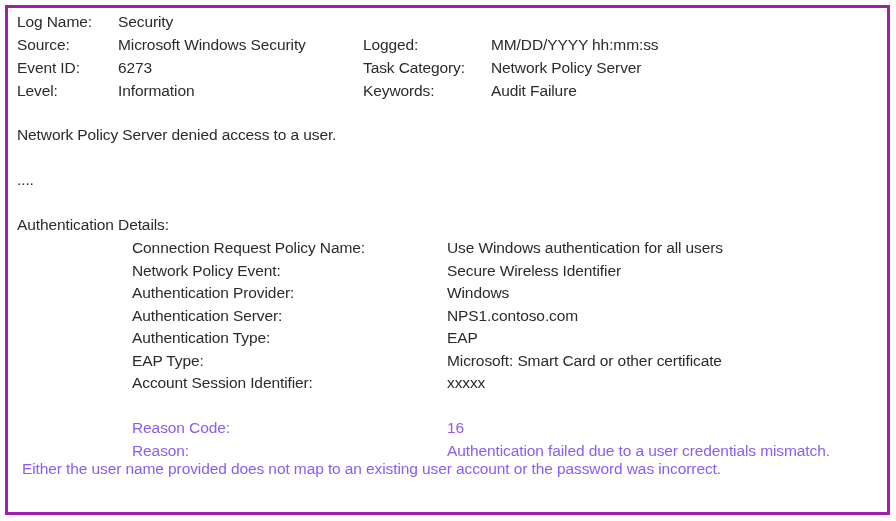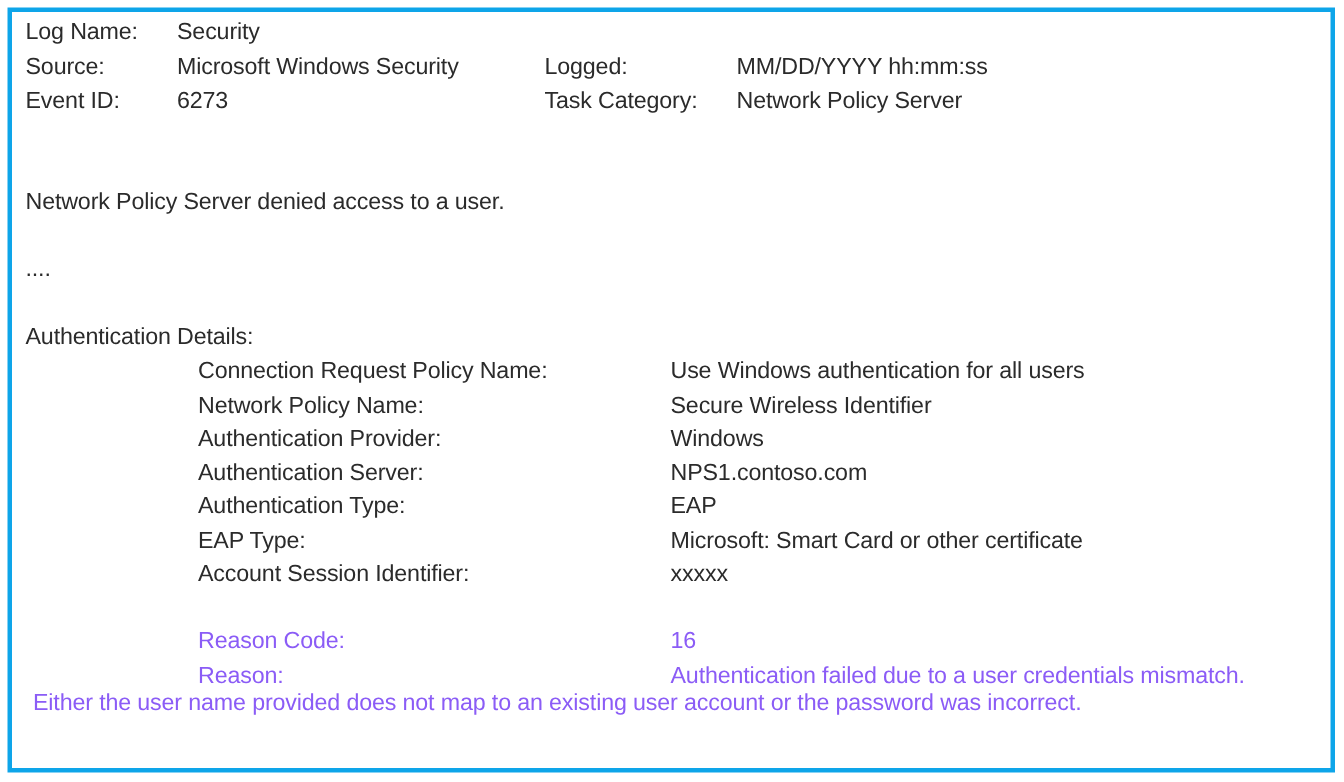--- a/index.html
+++ b/index.html
@@ -17,21 +17,21 @@
     letter-spacing: -0.1px;
     color: #2b2b2b;
     overflow: hidden;
   }
   .frame {
     position: absolute;
     left: 5px;
     top: 5px;
     right: 6px;
     bottom: 6px;
-    border: 3px solid #0ea5e9;
+    border: 3px solid #a21caf;
     background: #ffffff;
   }
   .row {
     position: absolute;
     left: 0;
     width: 100%;
     height: 23px;
     white-space: nowrap;
   }
   .row span {
@@ -84,31 +84,37 @@
       <span class="c1v">Microsoft Windows Security</span>
       <span class="c2l">Logged:</span>
       <span class="c2v">MM/DD/YYYY hh:mm:ss</span>
     </div>
     <div class="row" style="top:51px">
       <span class="c1l">Event ID:</span>
       <span class="c1v">6273</span>
       <span class="c2l">Task Category:</span>
       <span class="c2v">Network Policy Server</span>
     </div>
+    <div class="row" style="top:74px">
+      <span class="c1l">Level:</span>
+      <span class="c1v">Information</span>
+      <span class="c2l">Keywords:</span>
+      <span class="c2v">Audit Failure</span>
+    </div>
 
     <div class="line" style="top:118px">Network Policy Server denied access to a user.</div>
     <div class="line" style="top:163px">....</div>
     <div class="line" style="top:208px">Authentication Details:</div>
 
     <div class="drow" style="top:231px">
       <span class="dl">Connection Request Policy Name:</span>
       <span class="dv">Use Windows authentication for all users</span>
     </div>
     <div class="drow" style="top:253.5px">
-      <span class="dl">Network Policy Name:</span>
+      <span class="dl">Network Policy Event:</span>
       <span class="dv">Secure Wireless Identifier</span>
     </div>
     <div class="drow" style="top:276px">
       <span class="dl">Authentication Provider:</span>
       <span class="dv">Windows</span>
     </div>
     <div class="drow" style="top:298.5px">
       <span class="dl">Authentication Server:</span>
       <span class="dv">NPS1.contoso.com</span>
     </div>

